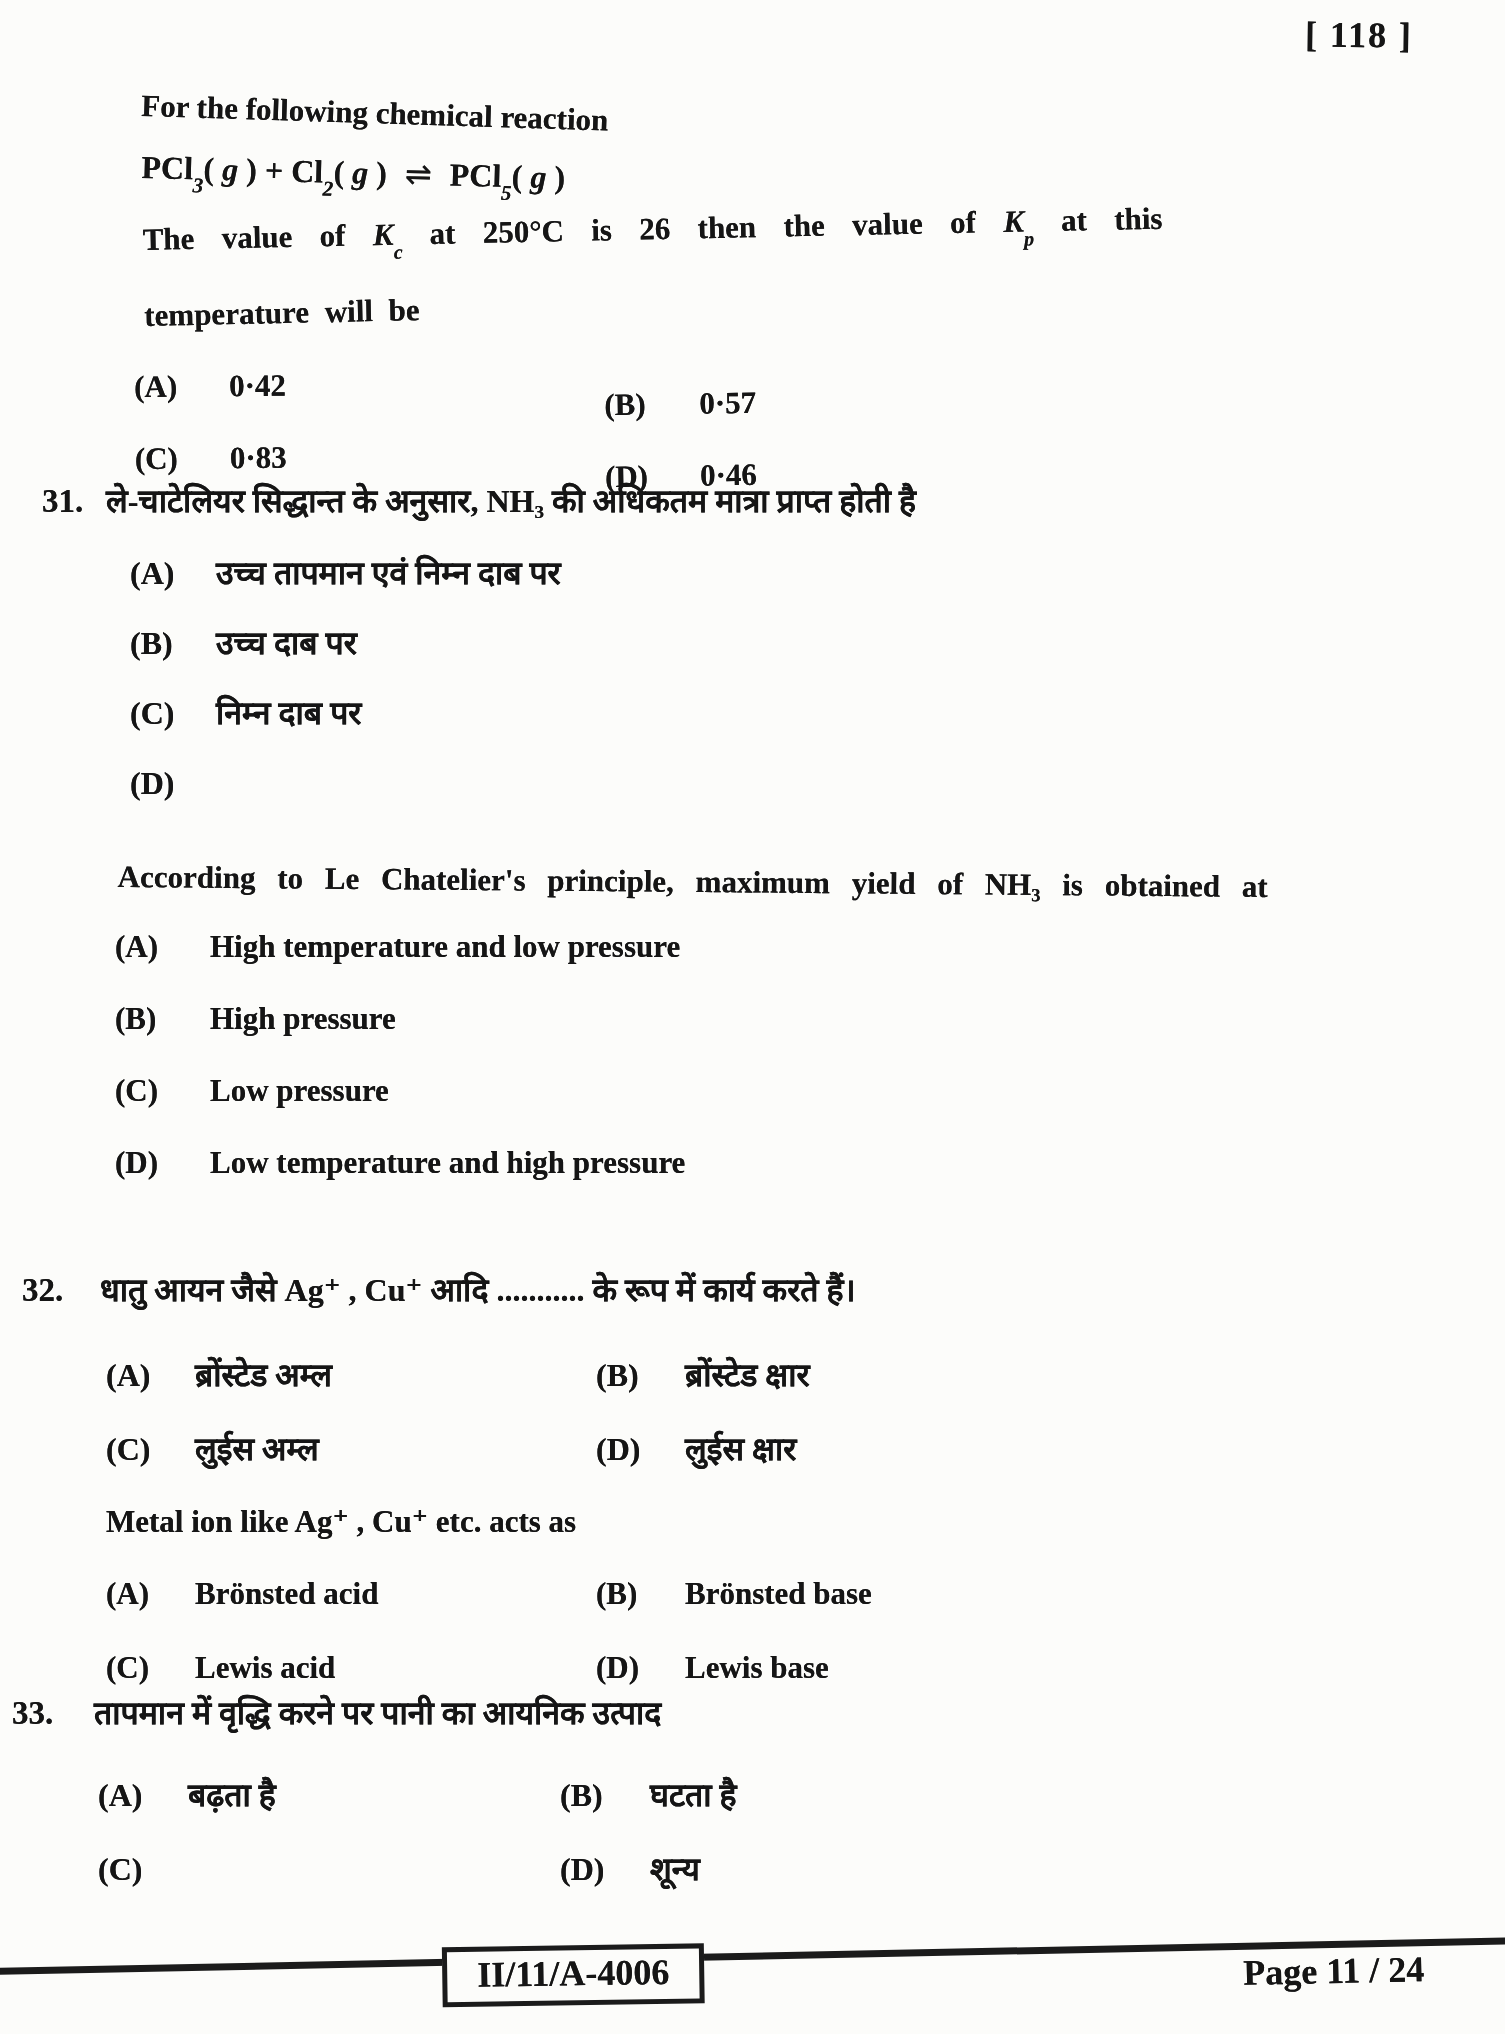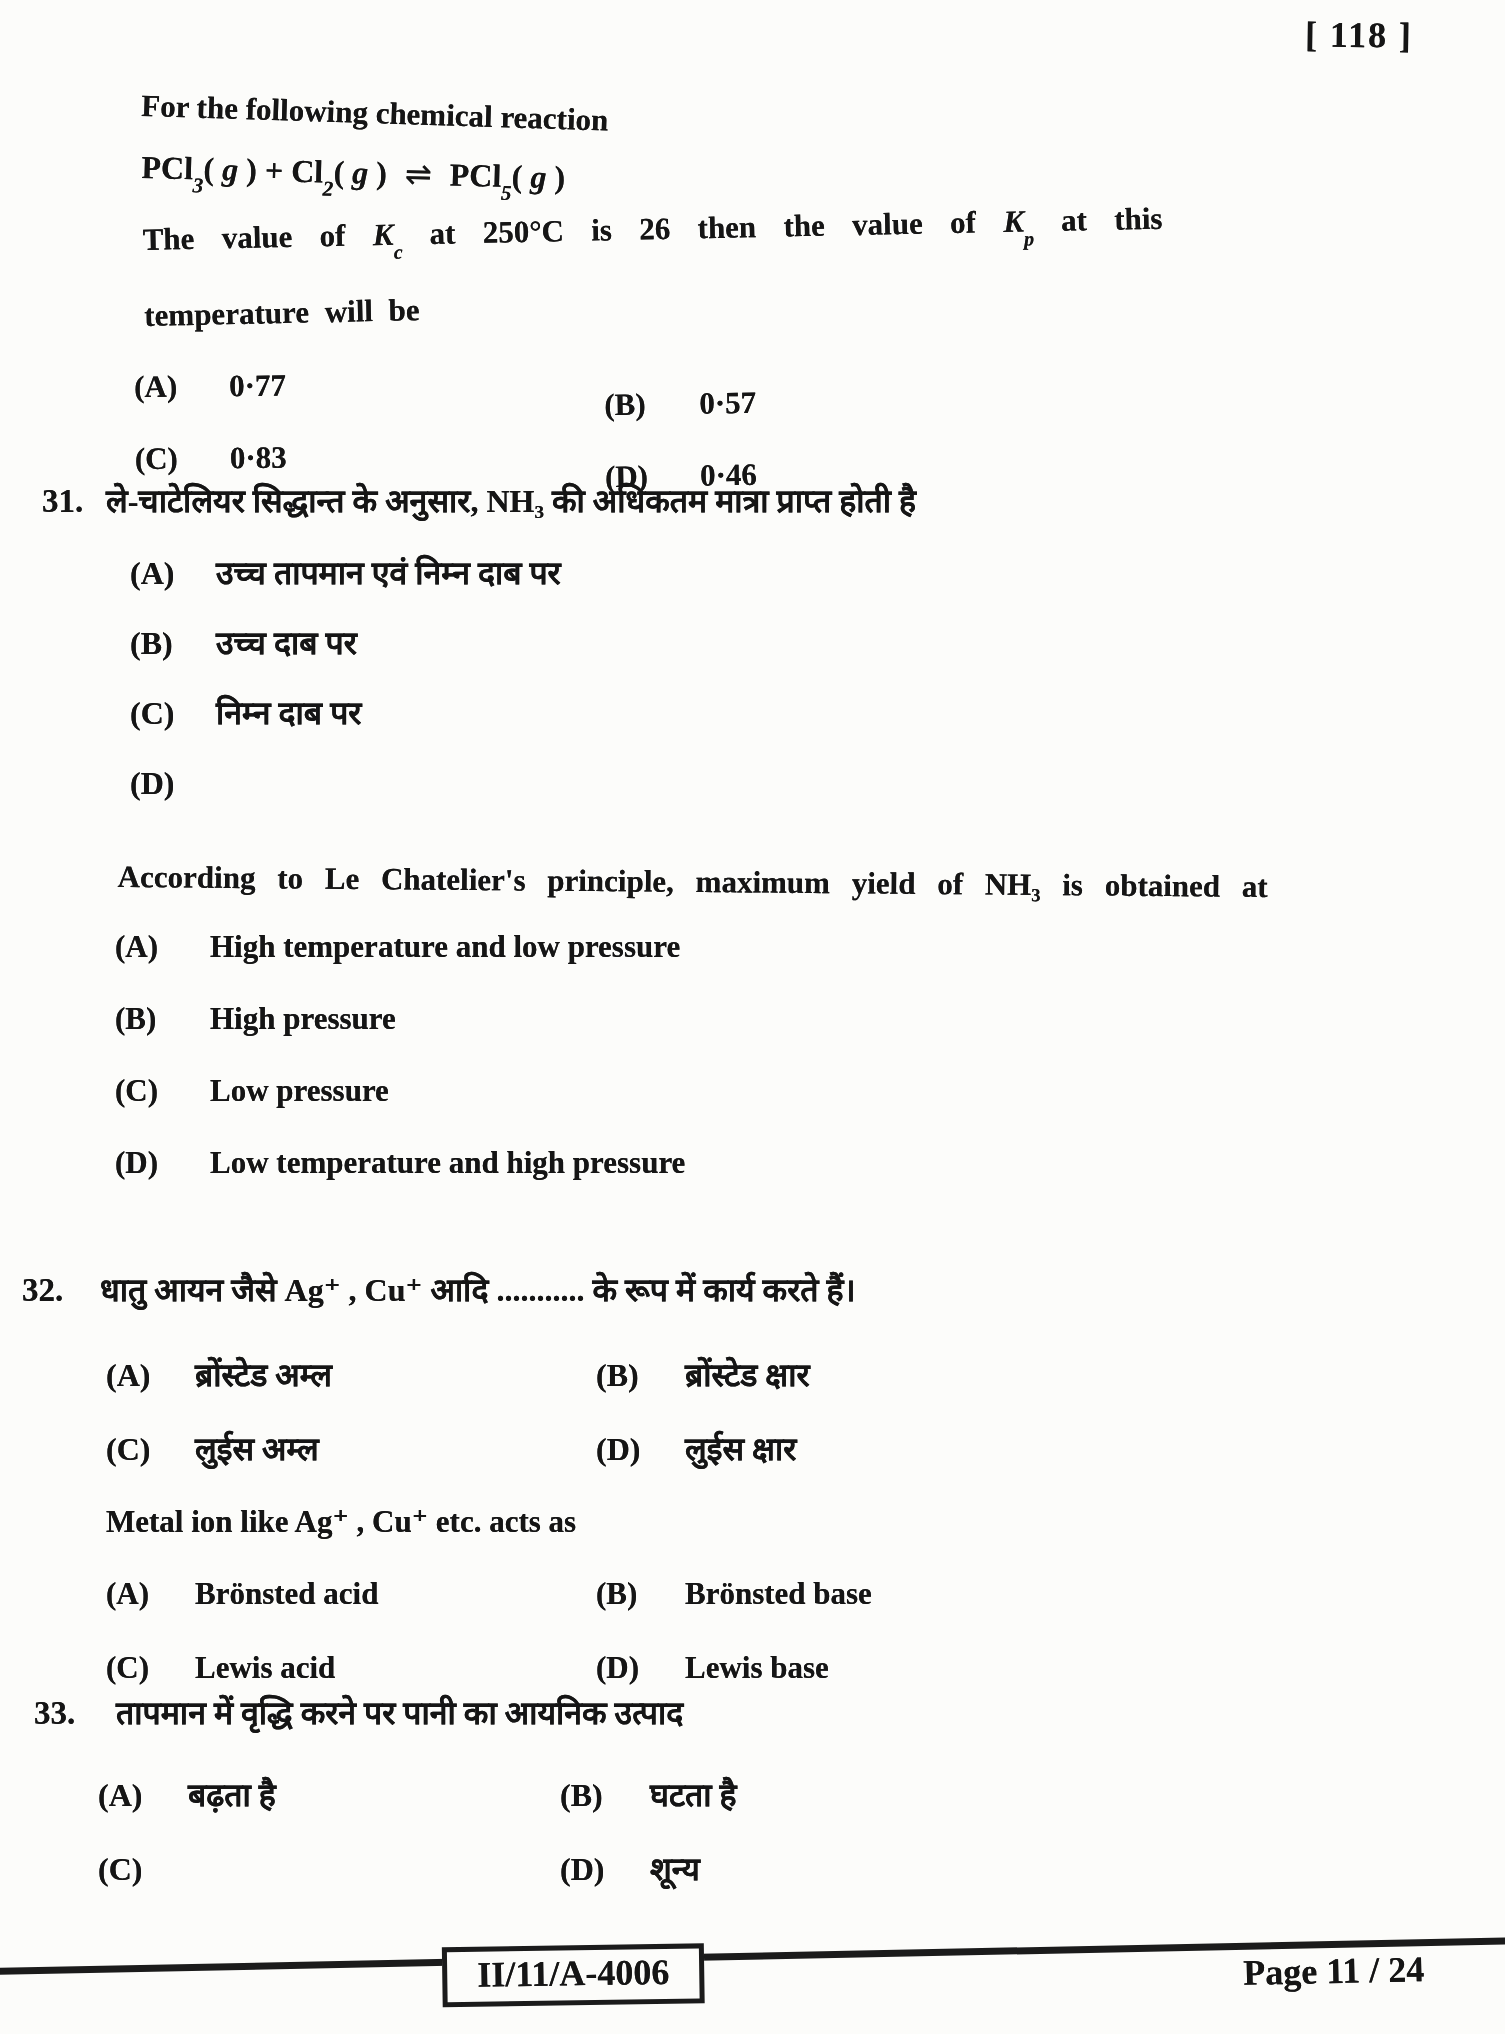--- a/index.html
+++ b/index.html
@@ -87,21 +87,21 @@
   .optgrid-mid { margin-left: 84px; grid-template-columns: 490px 1fr; }
   .q32 .optgrid-hi { margin-top: 40px; row-gap: 30px; }
   .optgrid-hi .opt { font-size: 32px; line-height: 44px; }
   .optgrid-hi .opt .letter, .optgrid-en .opt .letter { width: 89px; }
   .en-stem { margin-top: 28px; margin-left: 84px; font-size: 31px; line-height: 46px; }
   .q32 .optgrid-en { margin-top: 26px; row-gap: 28px; }
   .optgrid-en .opt { font-size: 31px; line-height: 46px; }
 
   
   .q33 { top: 1690px; left: 12px; width: 1450px; }
-  .q33 .qnum { width: 82px; margin-left: 22px; }
+  .q33 .qnum { width: 82px; }
   .q33 .optgrid { margin-left: 86px; margin-top: 36px; grid-template-columns: 462px 1fr; row-gap: 28px; }
   .q33 .opt { font-size: 32px; line-height: 46px; }
   .q33 .opt .letter { width: 90px; }
 
   
   .footer {
     position: absolute;
     top: 1968px;
     left: -10px;
     width: 1530px;
@@ -134,21 +134,21 @@
 
   <div class="page-ref">[ 118 ]</div>
 
   <section class="sec q30">
     <div class="line intro tilt-a">For the following chemical reaction</div>
     <div class="equation tilt-a2"><span>PCl</span><sub>3</sub><span>( </span><span class="var">g</span><span> ) + Cl</span><sub>2</sub><span>( </span><span class="var">g</span><span> ) </span><span class="arrow">⇌</span><span> PCl</span><sub>5</sub><span>( </span><span class="var">g</span><span> )</span></div>
     <div class="stem tilt-b"><span>The value of </span><span class="var">K</span><sub class="var">c</sub><span> at 250°C is 26 then the value of </span><span class="var">K</span><sub class="var">p</sub><span> at this temperature will be</span></div>
     <div class="optgrid q30grid tilt-c">
       <div class="opt">
           <span class="letter">(A)</span>
-          <span class="txt">0·77</span>
+          <span class="txt">0·42</span>
         </div>
       <div class="opt shift-b">
           <span class="letter">(B)</span>
           <span class="txt">0·57</span>
         </div>
       <div class="opt">
           <span class="letter">(C)</span>
           <span class="txt">0·83</span>
         </div>
       <div class="opt shift-b">

